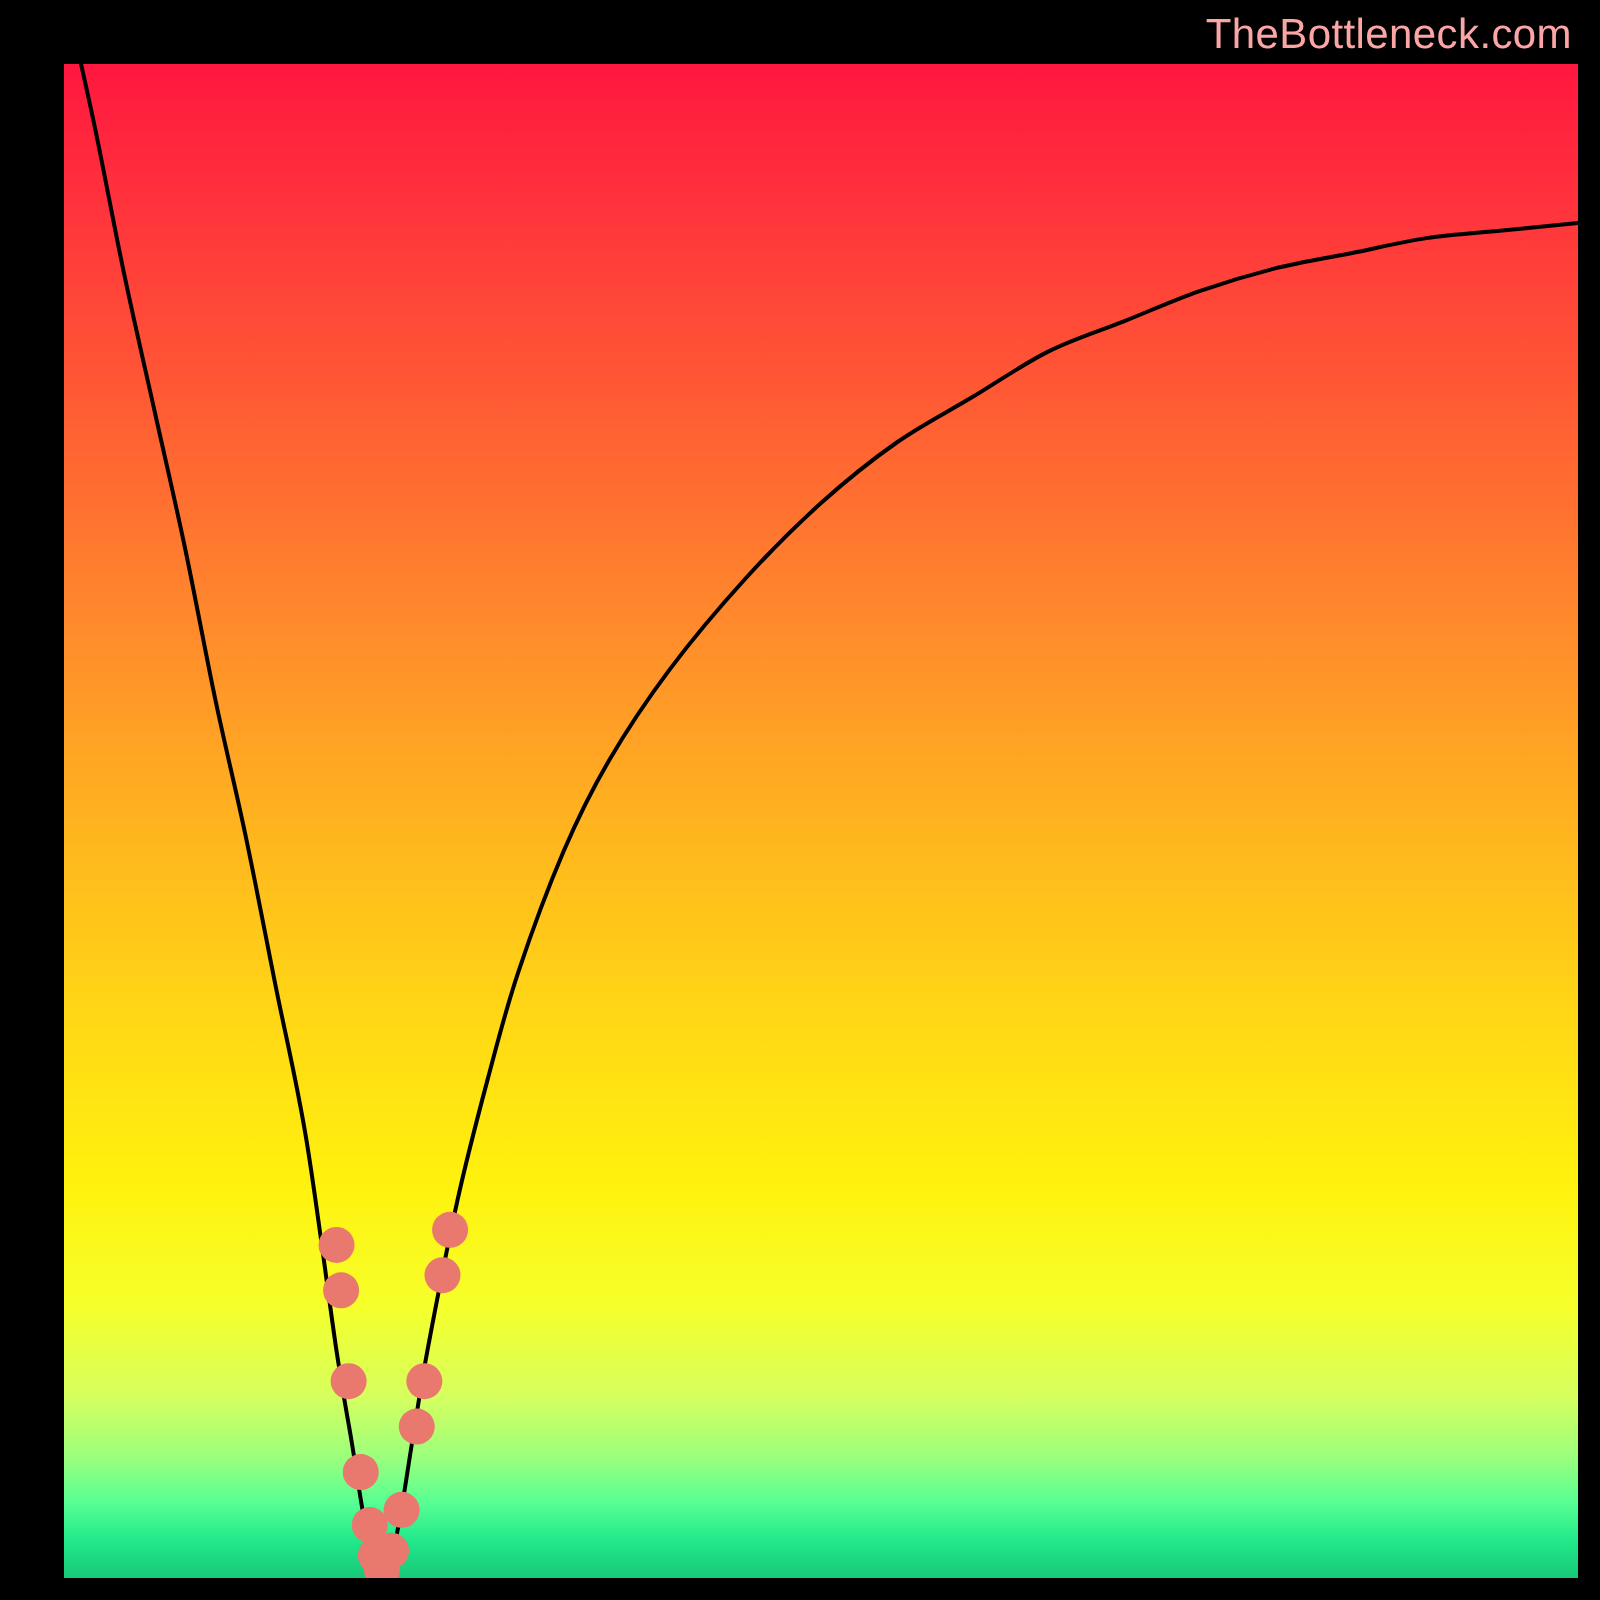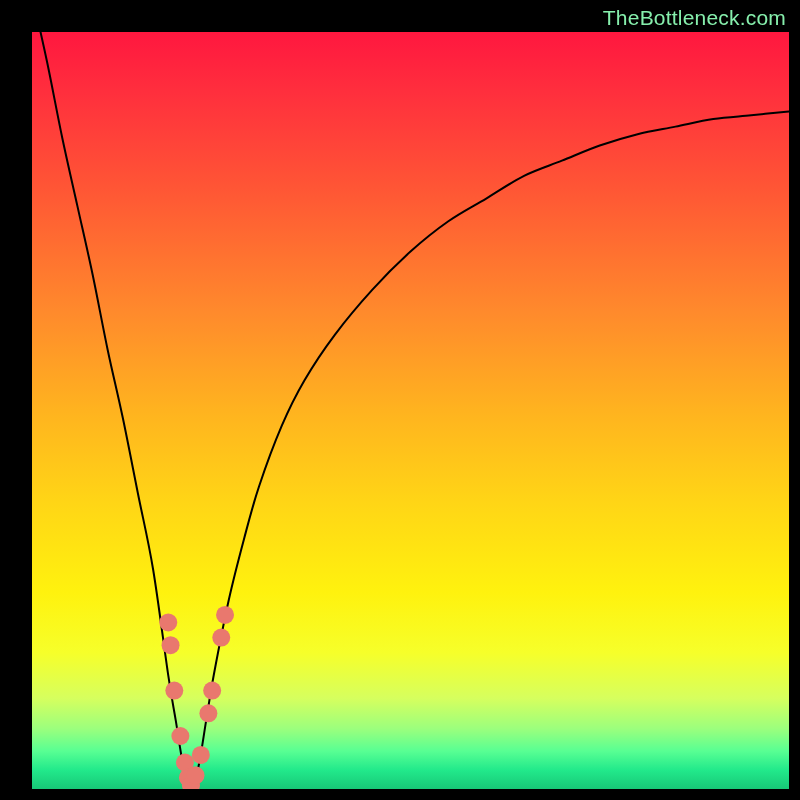--- a/index.html
+++ b/index.html
@@ -35,21 +35,21 @@
       #9cff7d 92%,
       #58ff93 95%,
       #22e98b 97.5%,
       #17c877 100%
     );
   }
   .watermark {
     position: absolute;
     top: 6px;
     right: 14px;
-    color: #86efac;
+    color: #fca5a5;
     font-size: 21px;
     font-weight: 500;
     letter-spacing: 0.2px;
     user-select: none;
   }
   svg.curve {
     position: absolute;
     left: 0;
     top: 0;
   }

